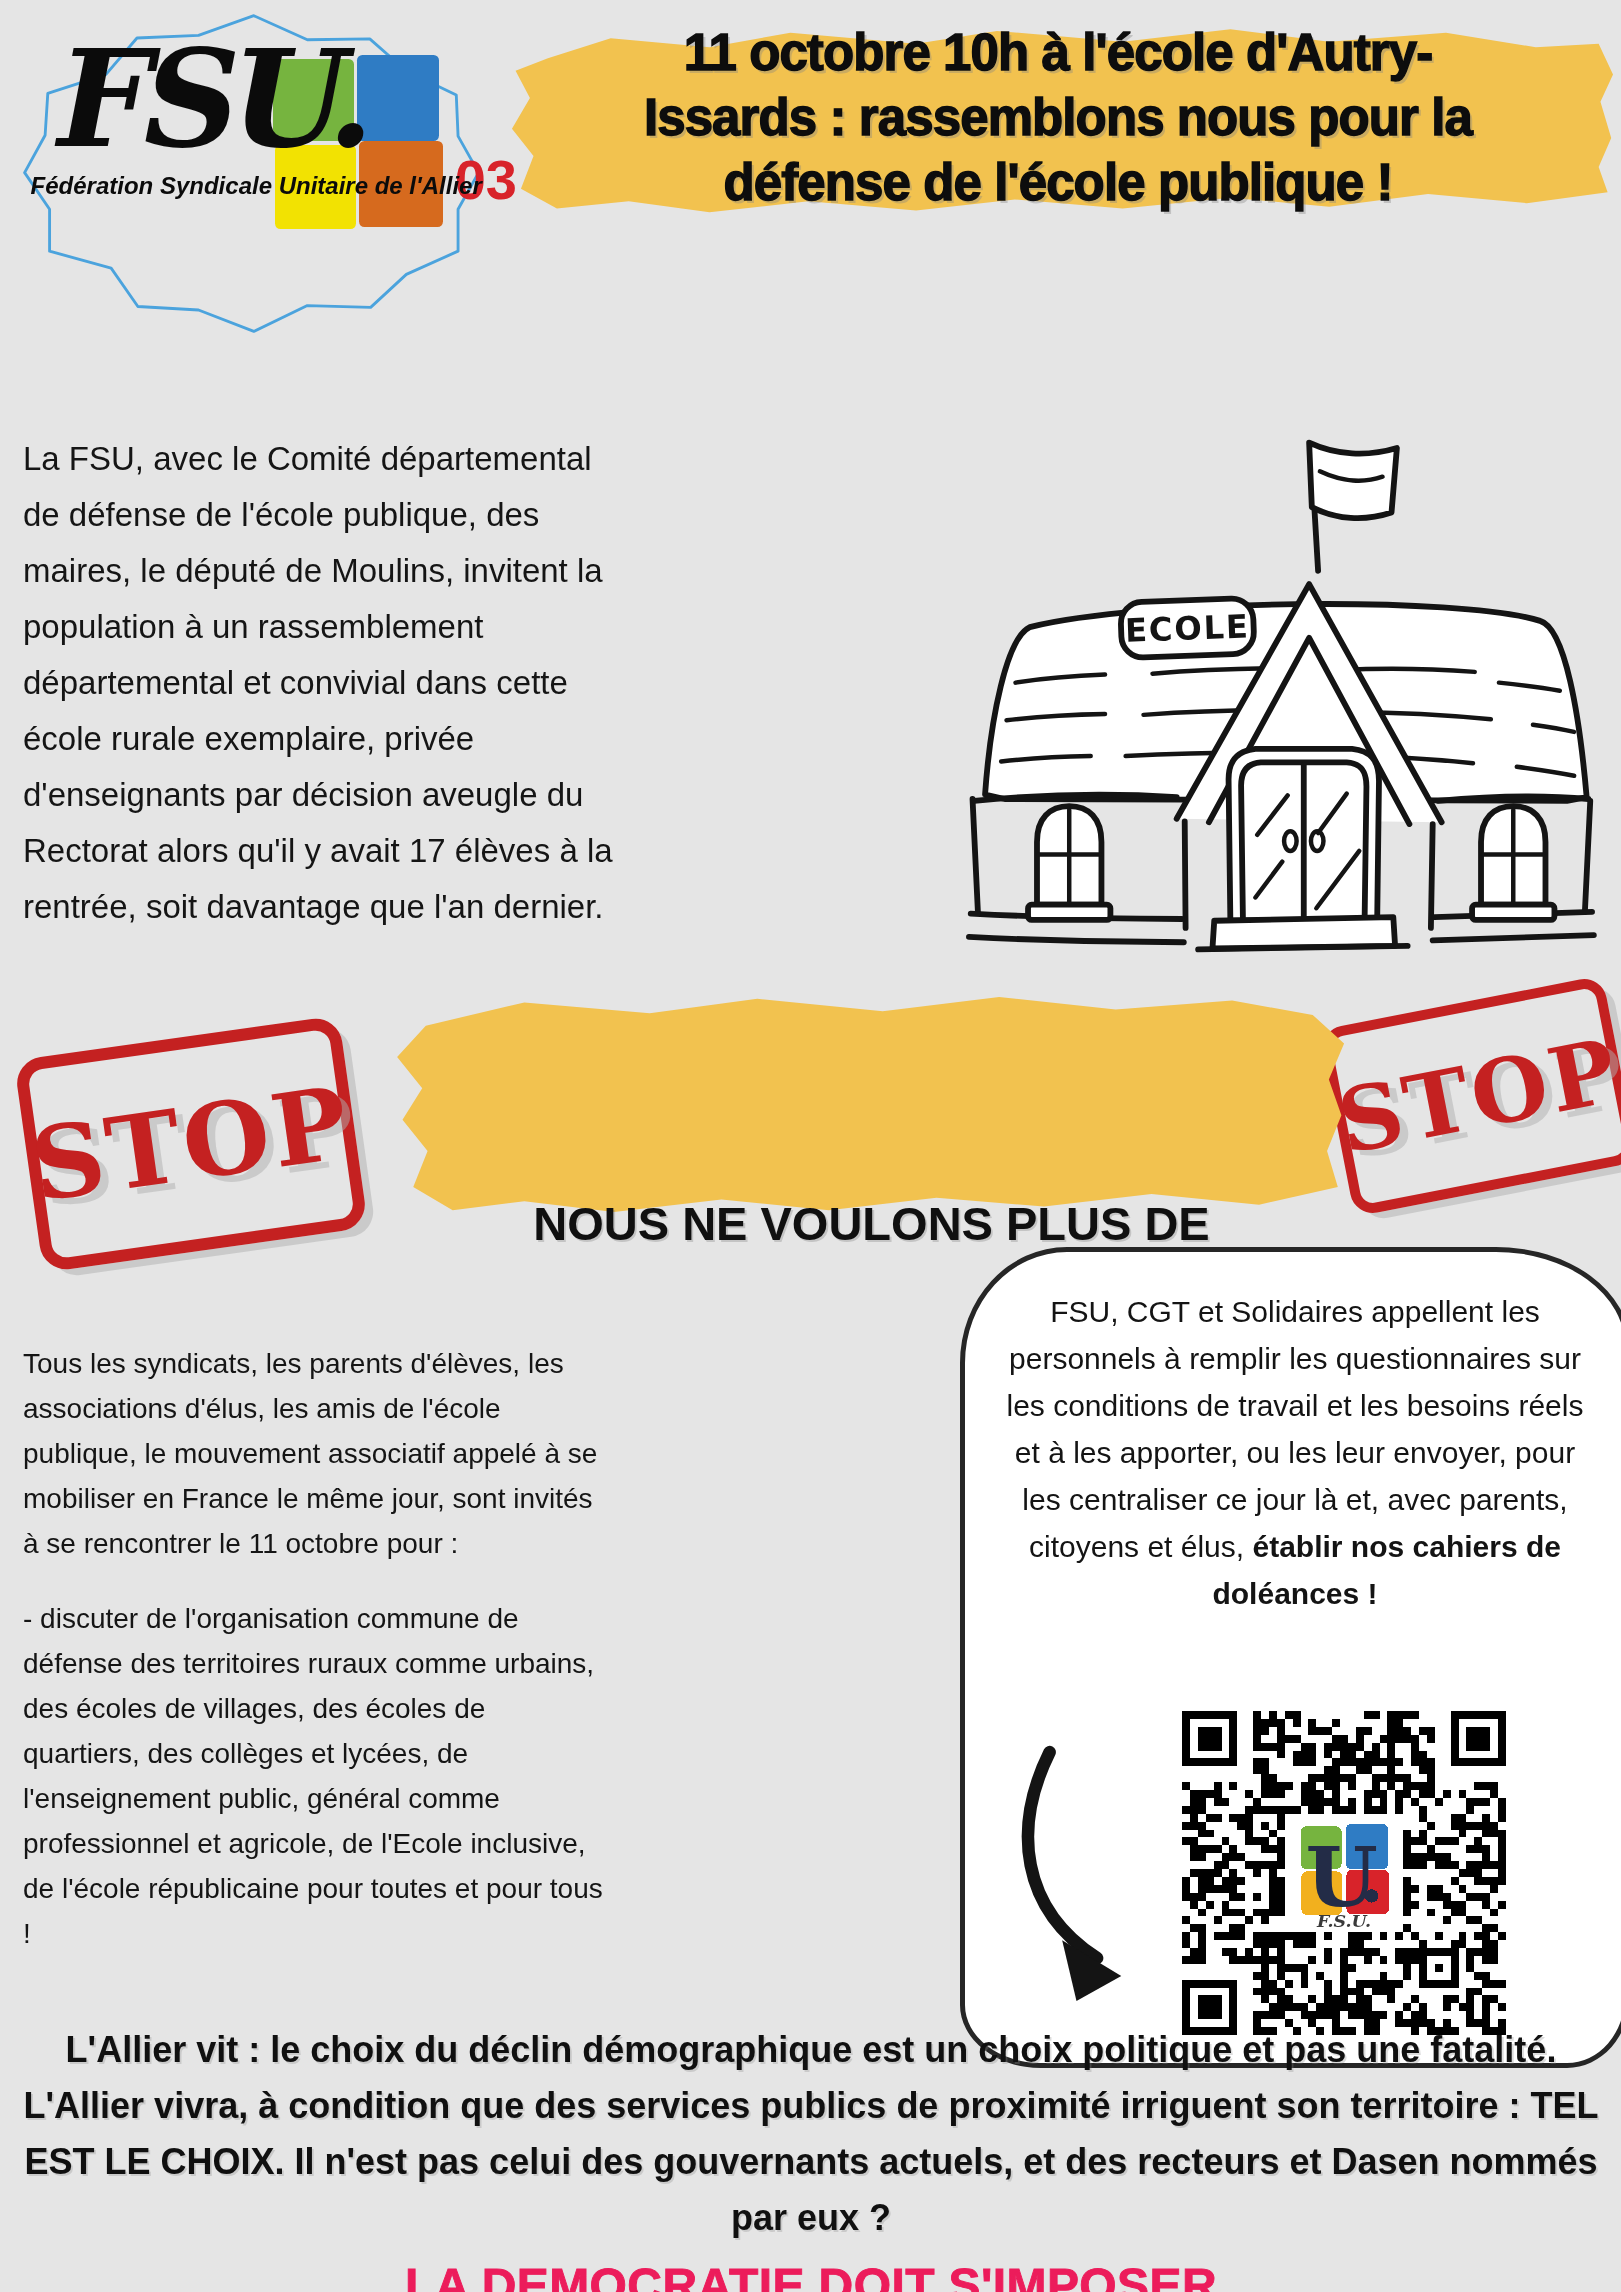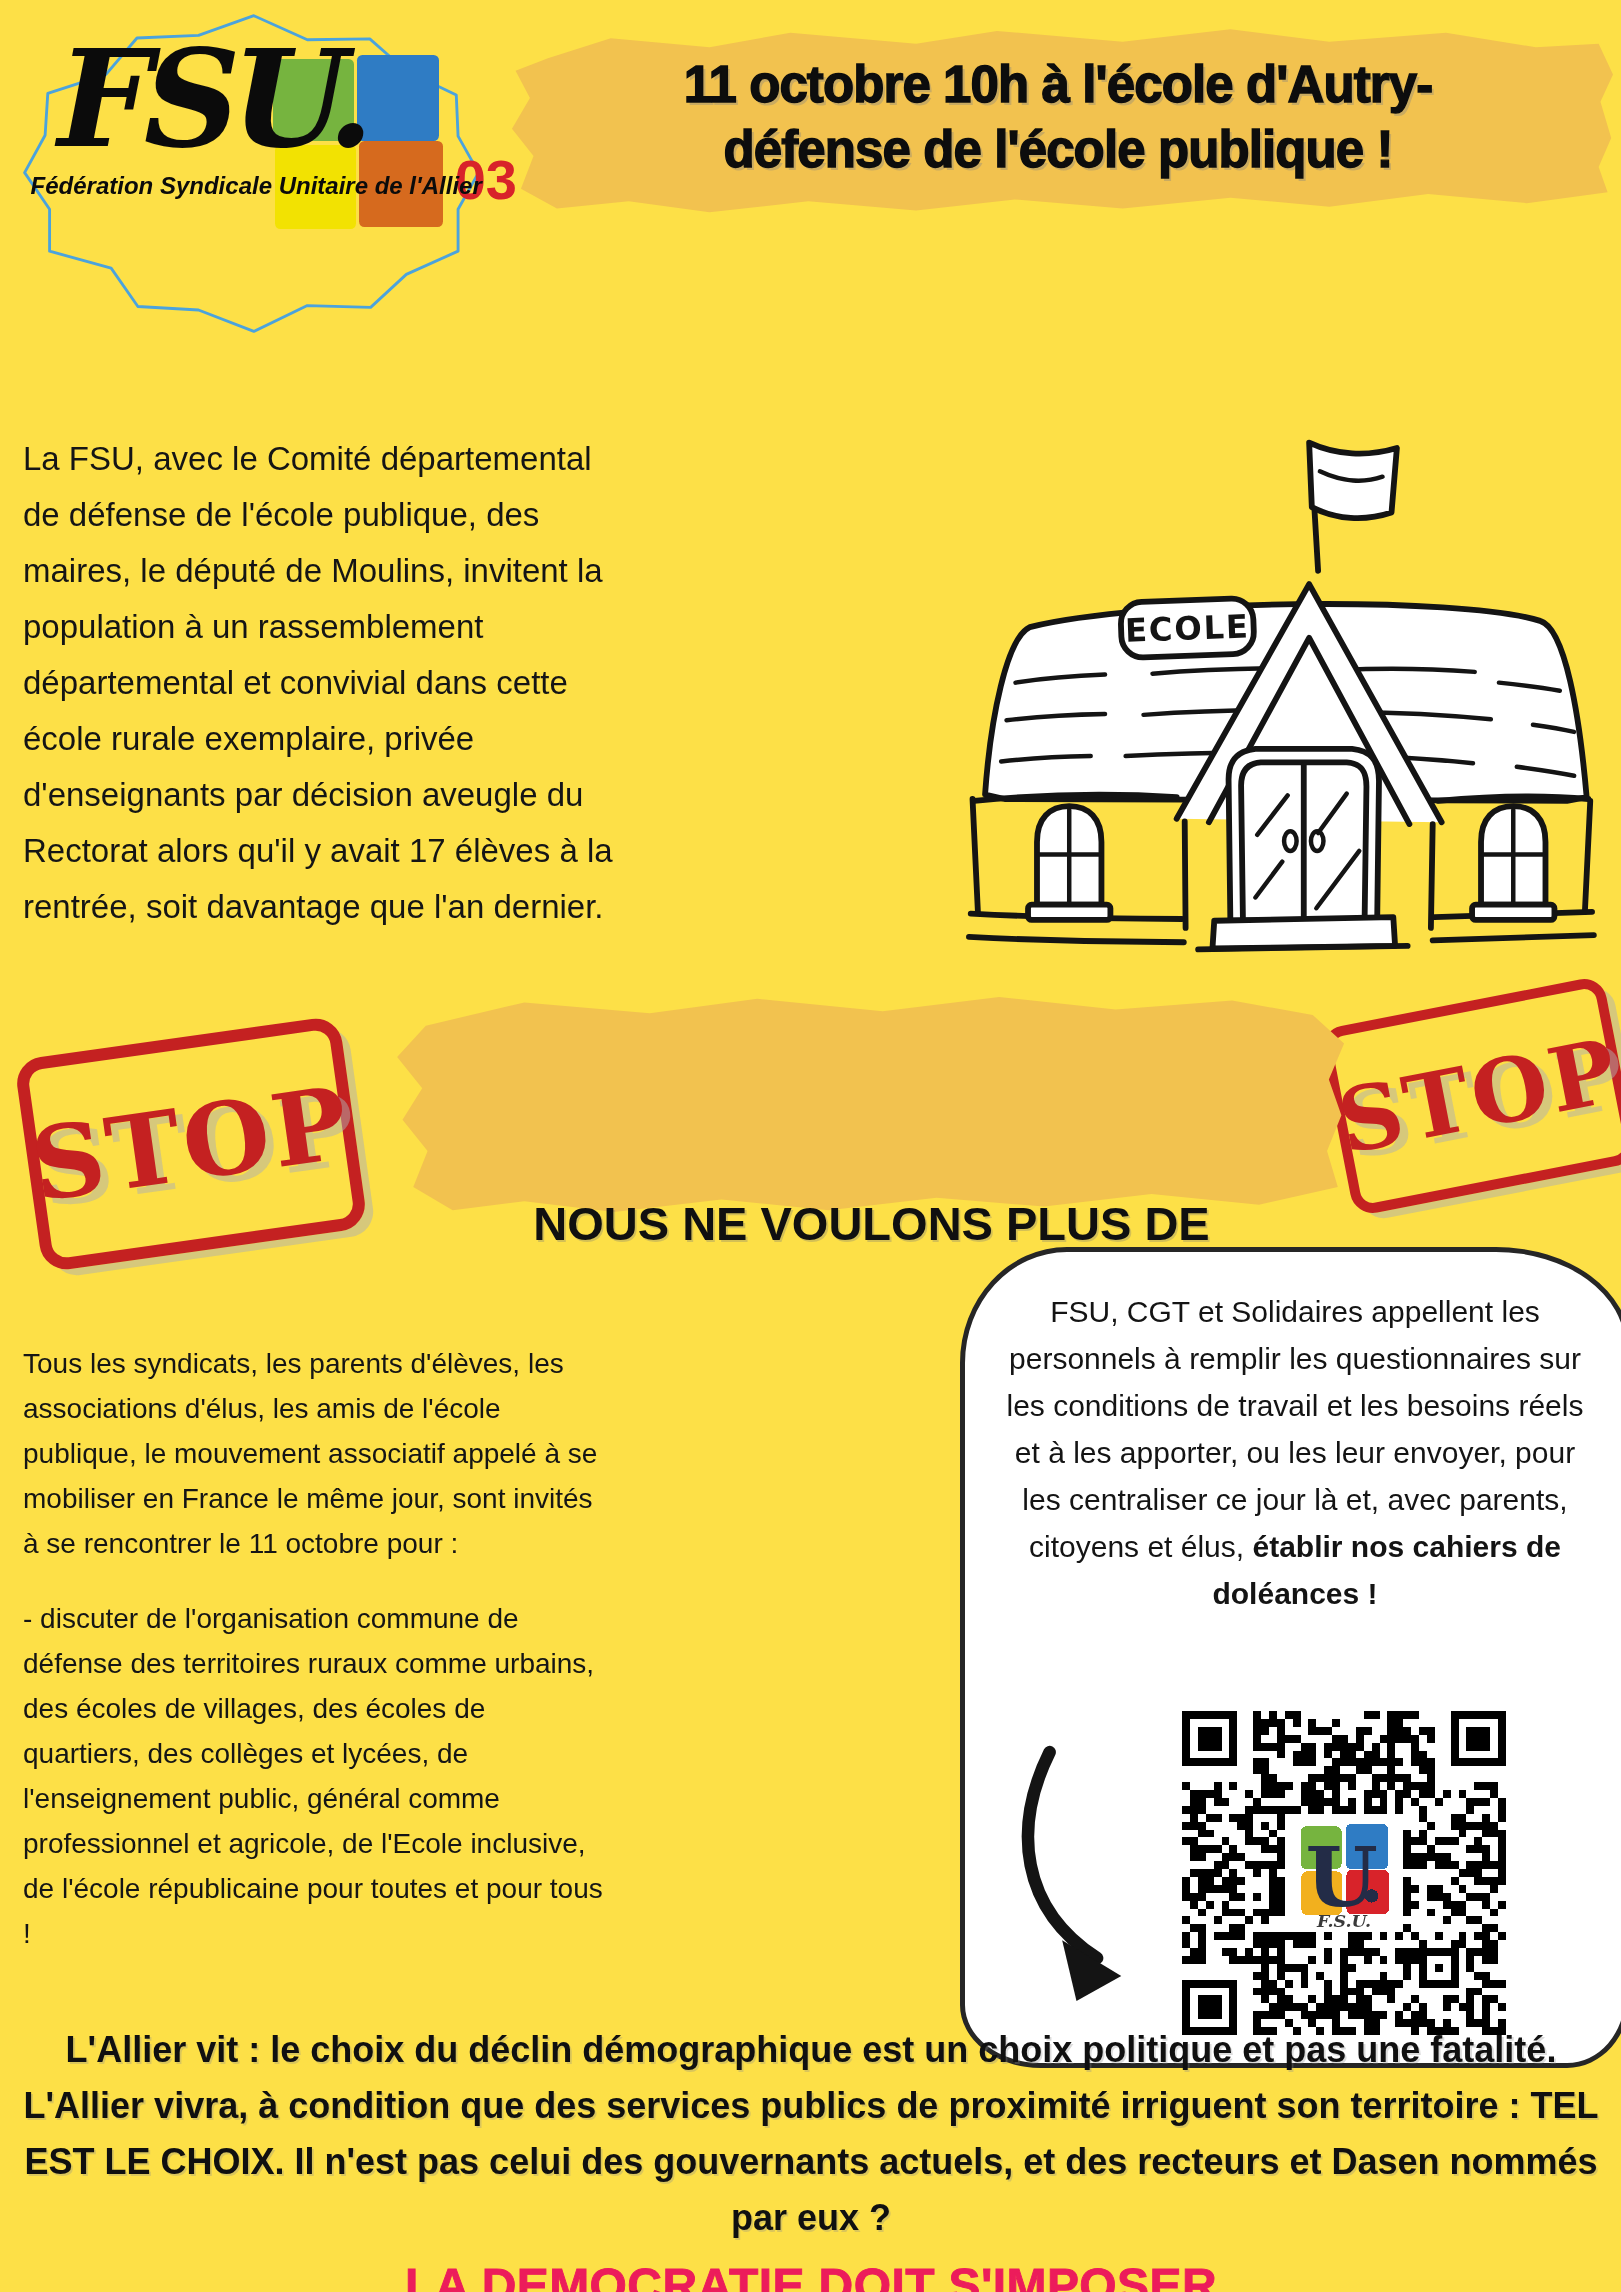--- a/index.html
+++ b/index.html
@@ -1,16 +1,16 @@
 <!DOCTYPE html>
 <html style="font-size:14.3px"><head>
 <meta charset="utf-8">
 <style>
   html,body{margin:0;padding:0;background:#fff;}
-  .page{position:relative;width:1622px;height:2293px;background:#fde047;overflow:hidden;
+  .page{position:relative;width:1622px;height:2293px;background:#e5e5e5;overflow:hidden;
         font-family:"Liberation Sans",sans-serif;color:#111;}
 
   
   .logo-block{position:absolute;left:10.7px;top:5.4px;width:491px;height:330px;}
   .logo-block svg.map{position:absolute;inset:0;width:100%;height:100%;}
   .fsu-text{position:absolute;left:47px;top:27px;z-index:2;
             font-family:"DejaVu Serif",serif;font-style:italic;font-weight:bold;
             font-size:134px;letter-spacing:-9px;color:#0b0b0b;line-height:1;}
   .sq{position:absolute;z-index:1;border-radius:5.4px;}
   .sq.g{left:262px;top:54px;width:81px;height:82px;}
@@ -96,20 +96,21 @@
   </div>
 
   <div class="blob-wrap title-banner">
     <svg viewBox="0 0 1256 235" preserveAspectRatio="none">
       <path fill="#F2C24F" d="M60,52 L130,30 L240,40 L330,24 L470,36 L560,22 L700,34 L820,20 L930,34 L1060,24 L1160,40 L1230,36
            L1246,70 L1232,100 L1244,140 L1230,172 L1240,200 L1150,212 L1040,202 L930,216 L820,206 L700,218
            L580,208 L470,220 L350,210 L240,222 L150,210 L70,218 L30,196 L44,160 L20,130 L40,96 L24,66 Z"></path>
     </svg>
     <div class="title-text">
       <span>11 octobre 10h à l'école d'Autry-</span>
+      <span>Issards : rassemblons nous pour la</span>
       <span>défense de l'école publique !</span>
     </div>
   </div>
 
   <p class="intro">La FSU, avec le Comité départemental de défense de l'école publique, des maires, le député de Moulins, invitent la population à un rassemblement départemental et convivial dans cette école rurale exemplaire, privée d'enseignants par décision aveugle du Rectorat alors qu'il y avait 17 élèves à la rentrée, soit davantage que l'an dernier.</p>
 
   <svg class="school" viewBox="0 0 735 612">
     <line class="ln" x1="392" y1="40" x2="400" y2="175"></line>
     <path class="lnf" d="M390,32 C420,46 455,48 488,38 L482,110 C452,120 420,118 393,104 Z"></path>
     <path class="ln thin" d="M402,64 C427,76 452,77 472,70"></path>

